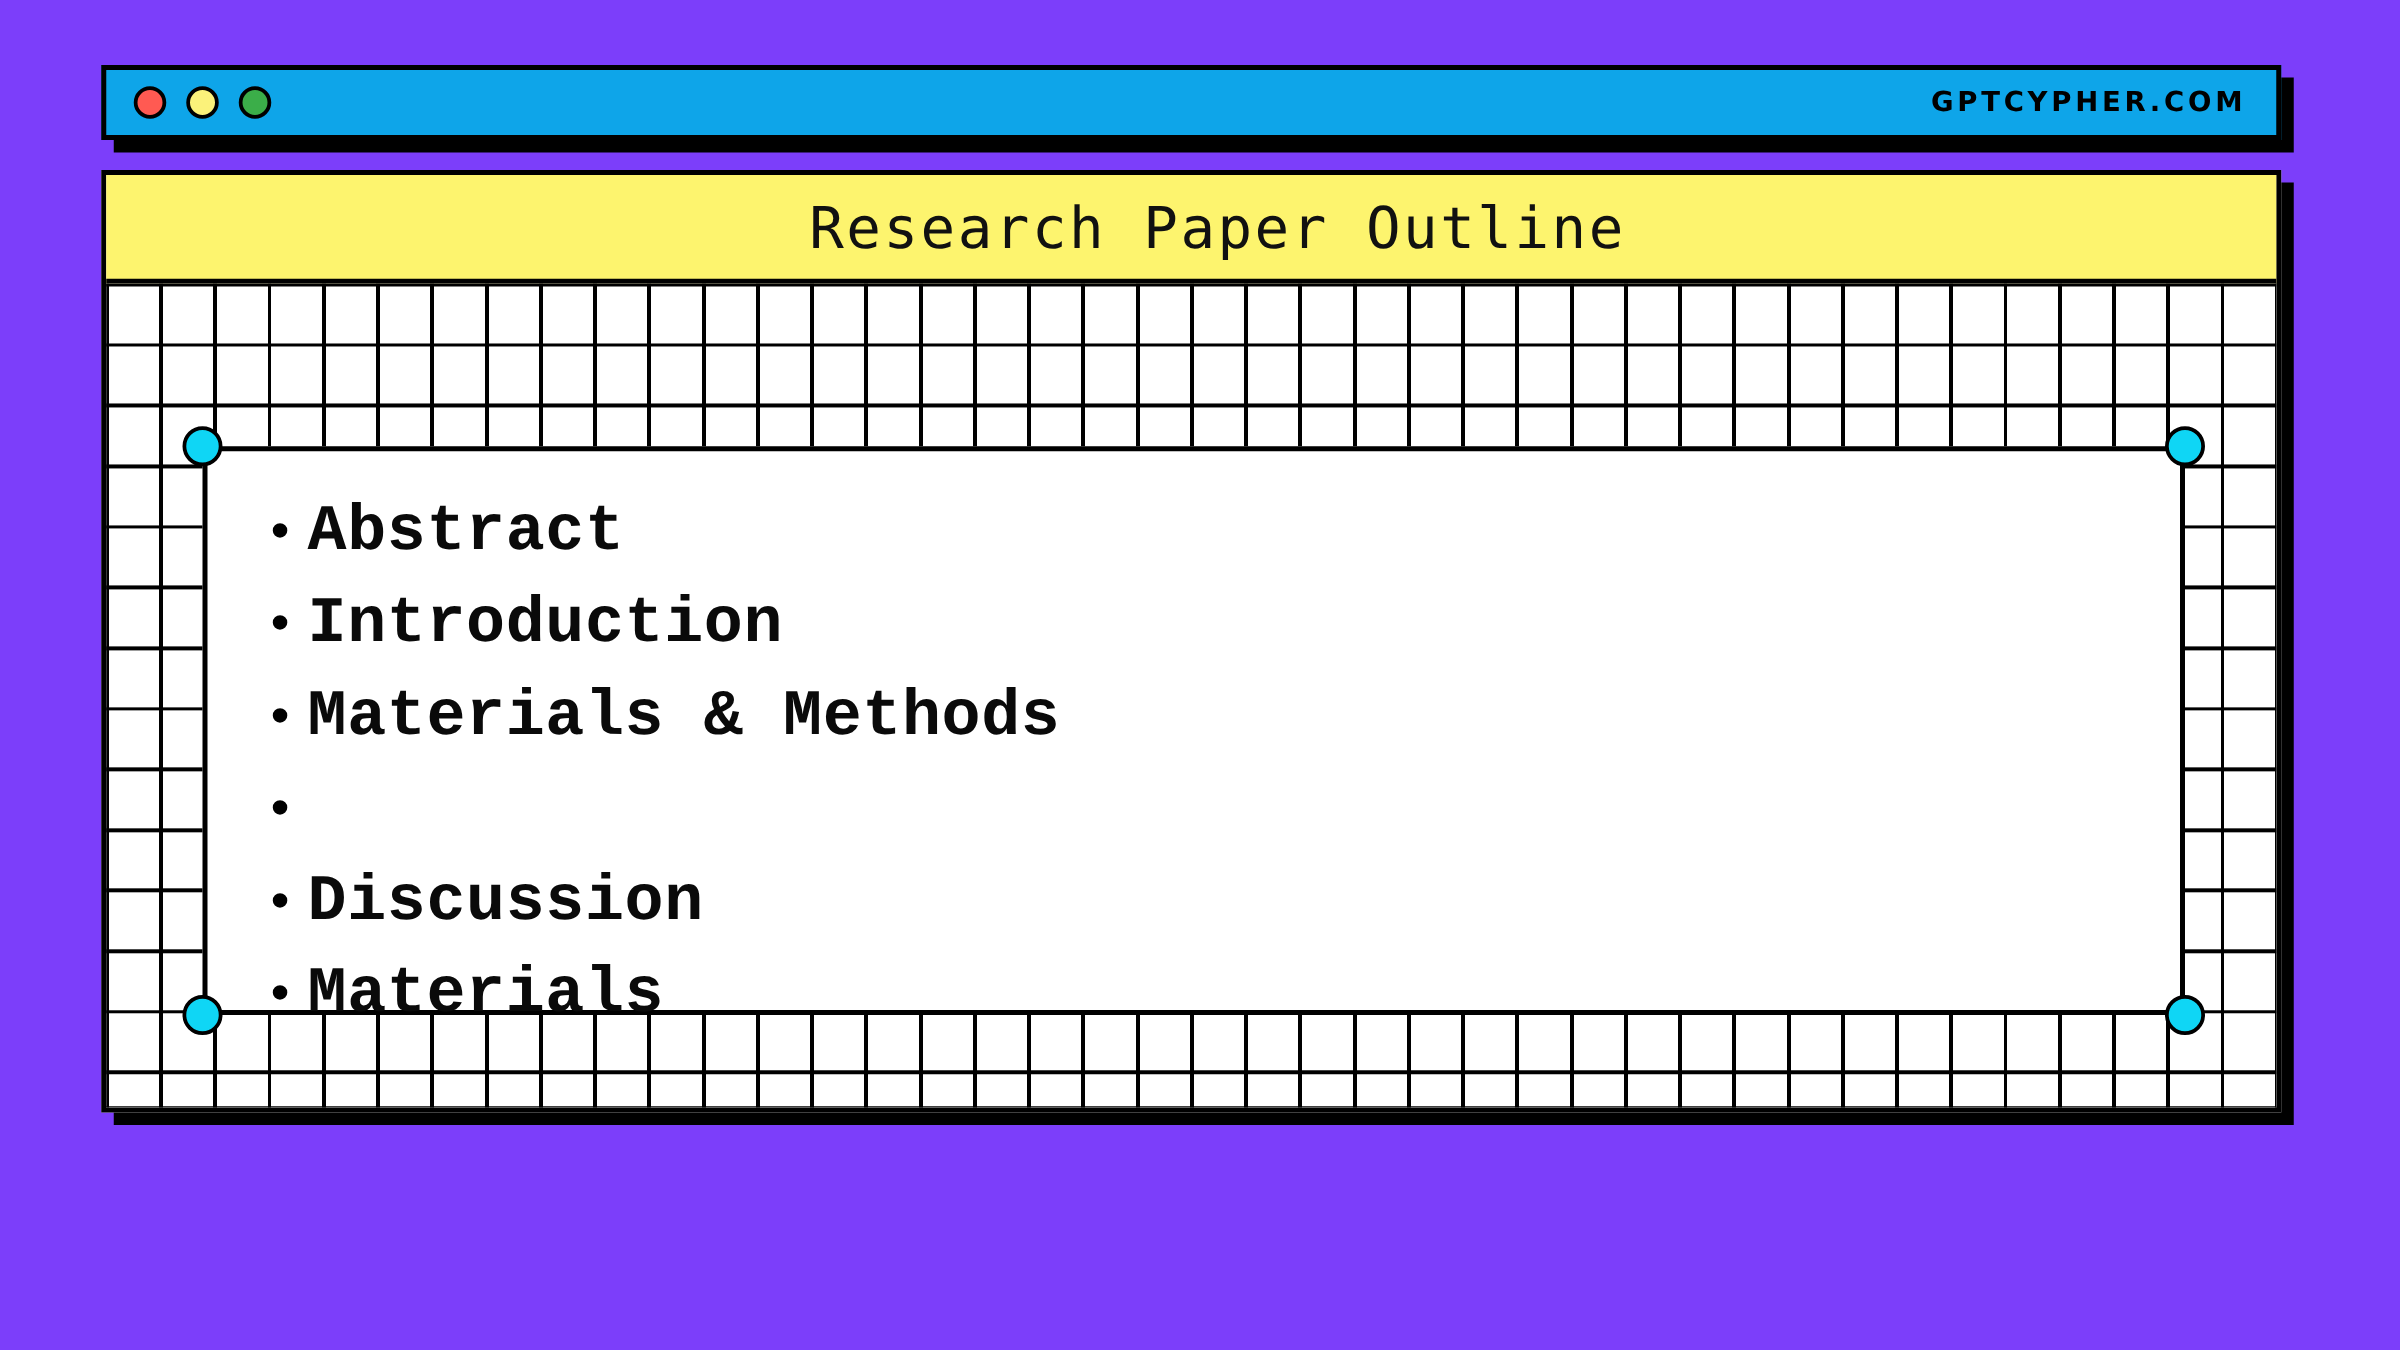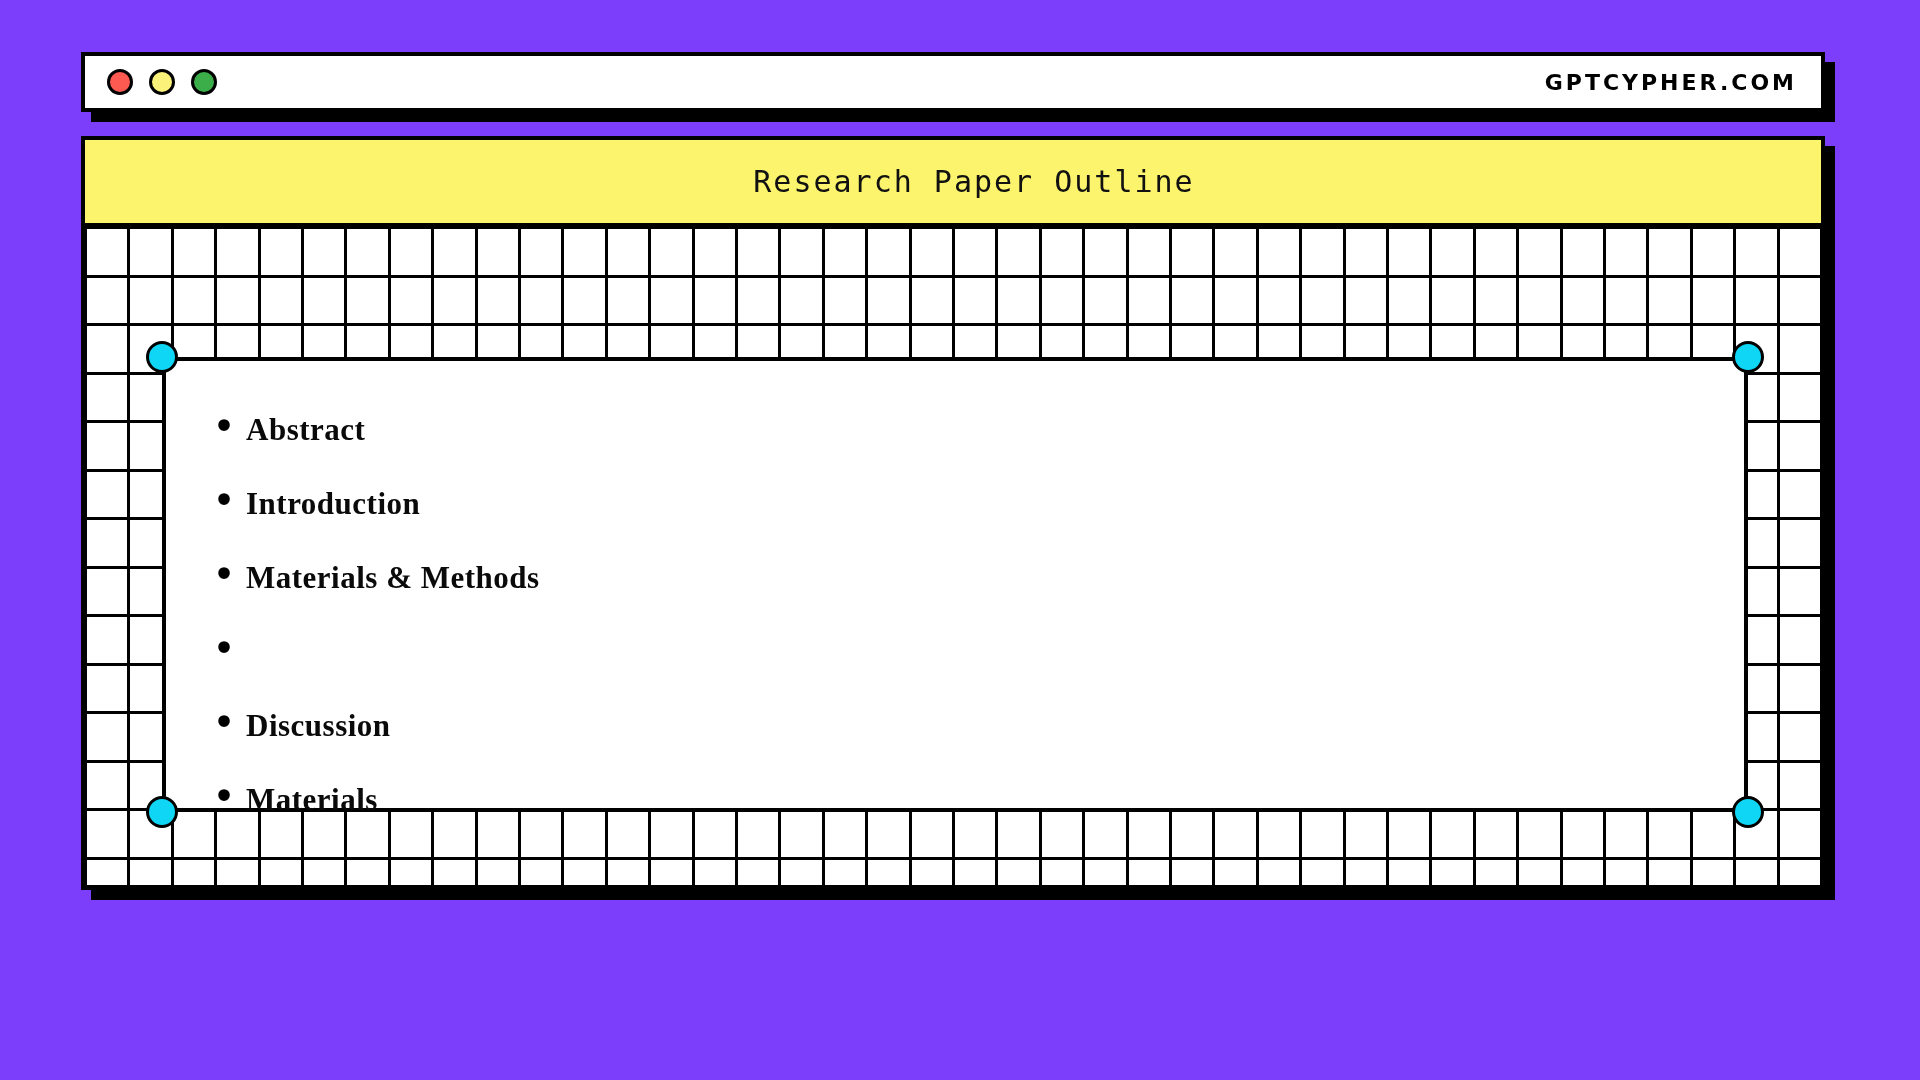--- a/index.html
+++ b/index.html
@@ -21,21 +21,21 @@
     height: 1080px;
   }
 
   
   .chrome-bar {
     position: absolute;
     left: 81px;
     top: 52px;
     width: 1744px;
     height: 60px;
-    background: #ffffff;
+    background: #0ea5e9;
     border: 4px solid #000000;
     box-sizing: border-box;
     box-shadow: 10px 10px 0 0 #000000;
     display: flex;
     align-items: center;
     justify-content: space-between;
     padding: 0 24px 0 22px;
   }
 
   .lights {
@@ -81,21 +81,21 @@
     height: 87px;
     background: #fdf46e;
     border-bottom: 4px solid #000000;
     box-sizing: border-box;
     display: flex;
     align-items: center;
     justify-content: center;
   }
   .window-title span {
     font-family: "DejaVu Sans Mono", monospace;
-    font-size: 30px;
+    font-size: 46px;
     letter-spacing: 2px;
     color: #111111;
     white-space: nowrap;
     margin-left: 42px;
   }
 
   
   .grid-area {
     position: absolute;
     left: 0;
@@ -136,23 +136,23 @@
   }
   .bullet {
     width: 34px;
     flex: 0 0 34px;
     font-size: 40px;
     line-height: 62px;
     color: #000000;
     text-align: left;
   }
   .item-text {
-    font-family: Liberation Serif, serif;
+    font-family: Liberation Mono, monospace;
     font-weight: bold;
-    font-size: 31px;
+    font-size: 52px;
     line-height: 62px;
     letter-spacing: 0.5px;
     color: #0a0a0a;
     white-space: nowrap;
   }
 
   
   .handle {
     position: absolute;
     width: 32px;

